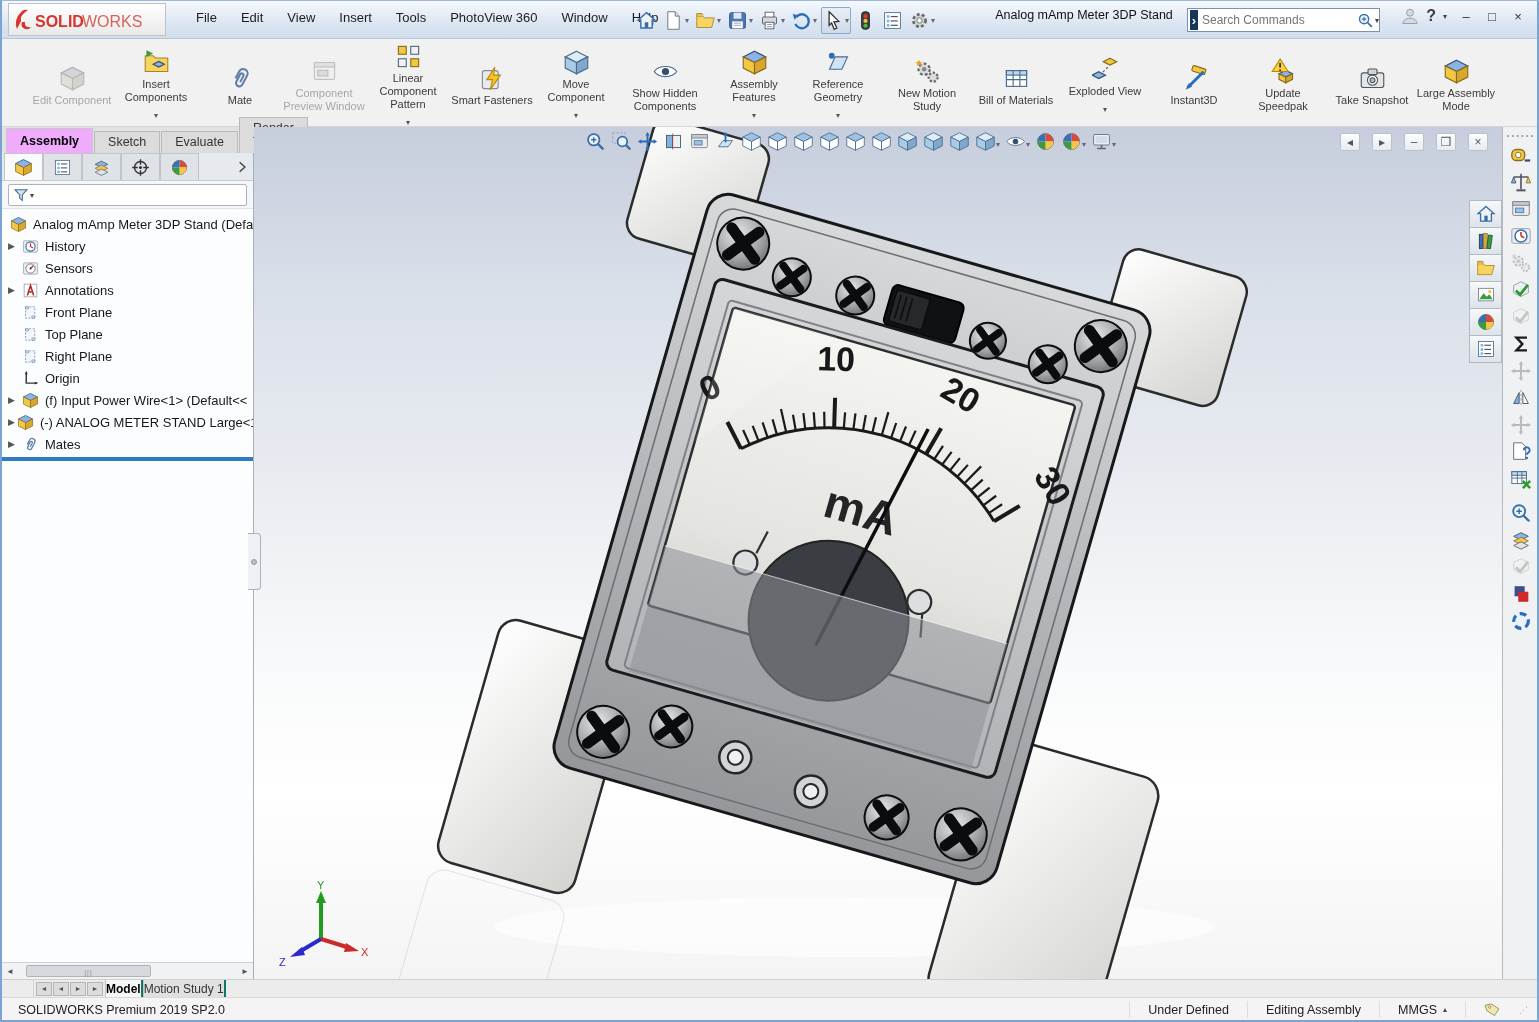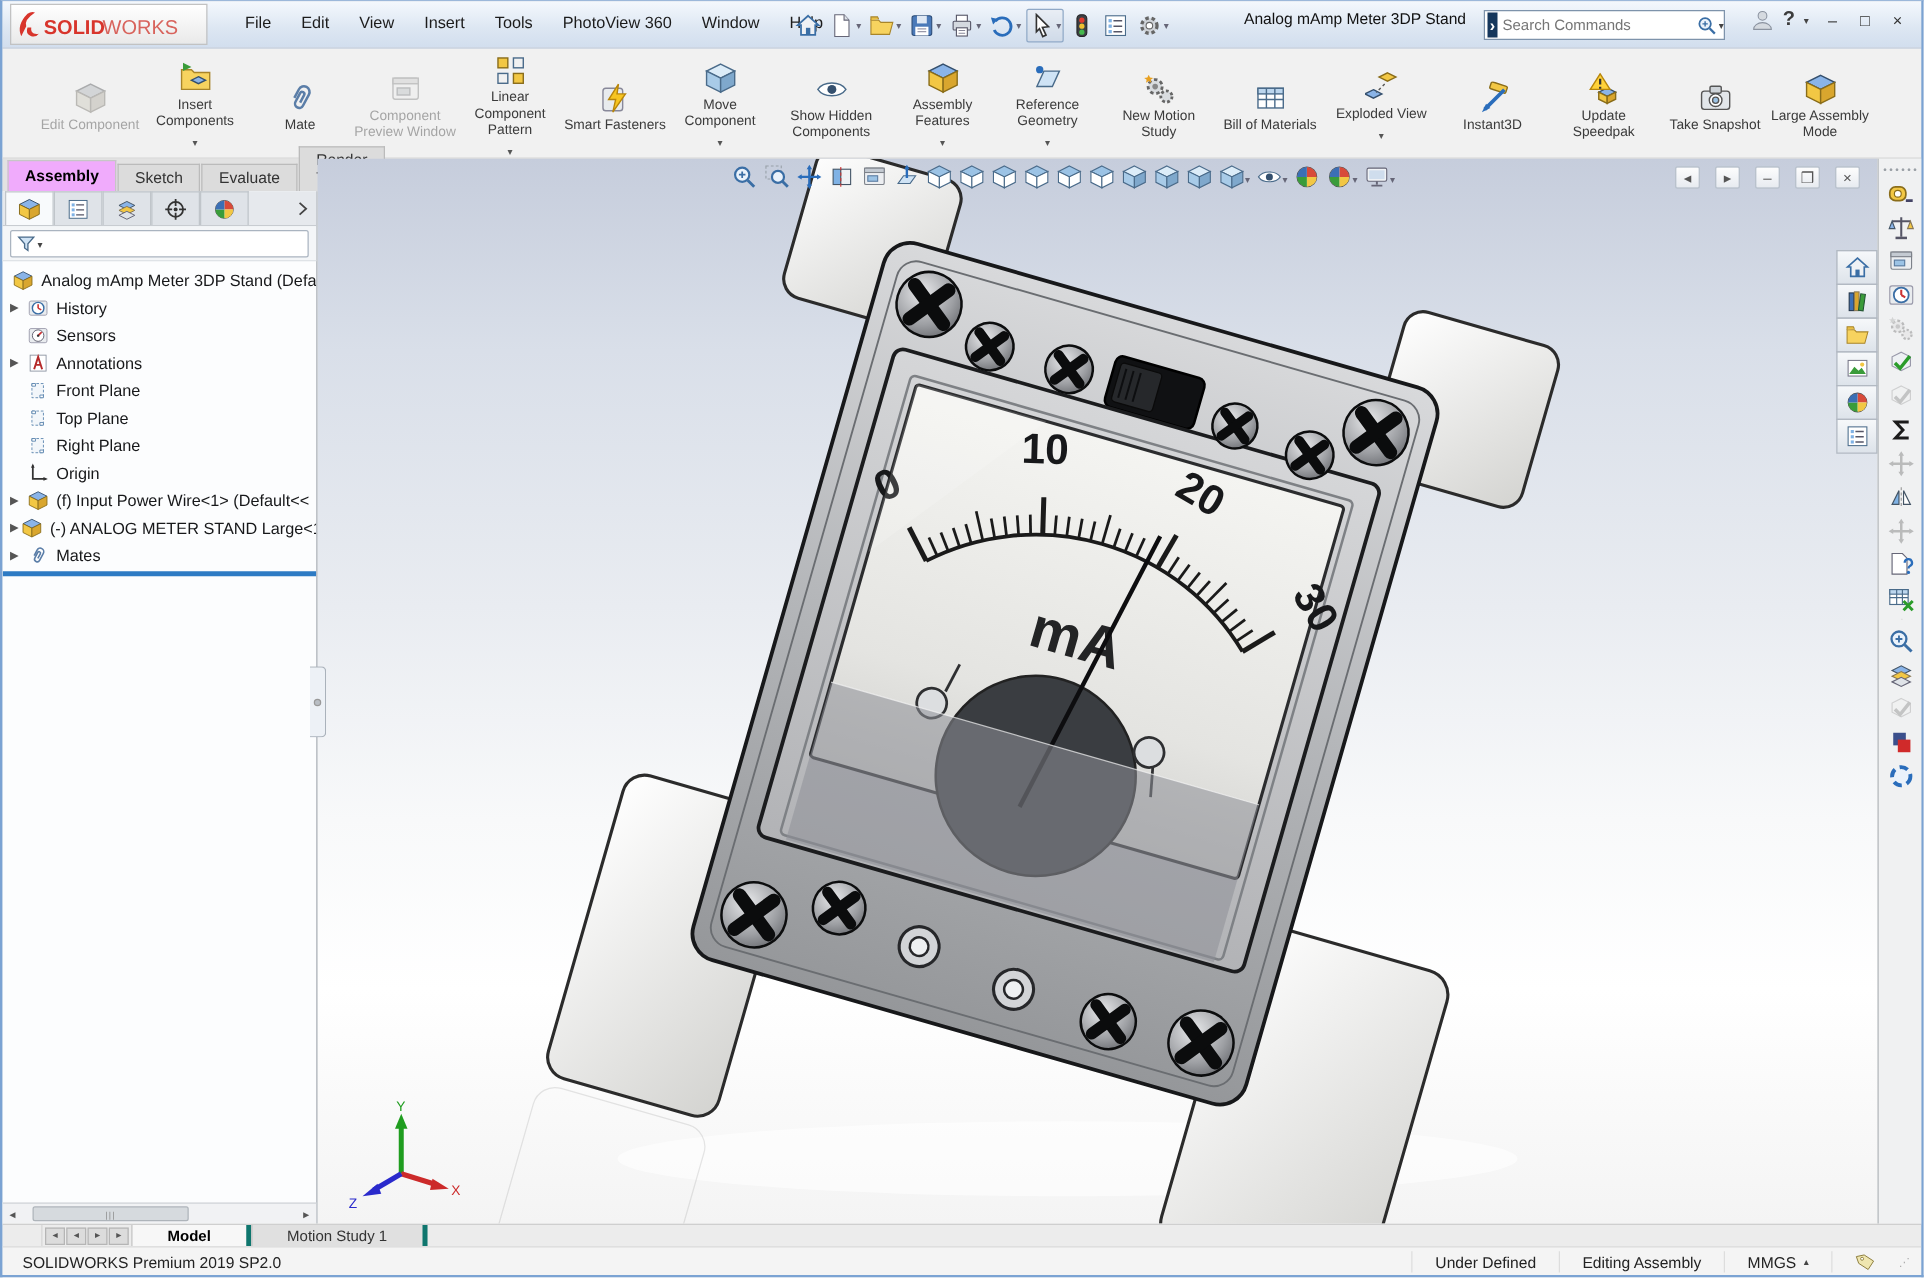--- a/index.html
+++ b/index.html
@@ -93,21 +93,21 @@
   .rail-sep{width:24px;height:1px;background:#c8cccf;margin:4px 0;}
   .taskpane-col{position:absolute;left:1467px;top:200px;width:33px;z-index:6;display:flex;flex-direction:column;}
   .tp-btn{width:33px;height:28px;background:linear-gradient(#f6f8fa,#dde3ea);border:1px solid #b2b9c2;margin-top:-1px;display:flex;align-items:center;justify-content:center;}
   .tp-btn .ic{width:20px;height:20px;}
 
   
   .bottom-strip{position:absolute;left:0;top:978px;width:100%;height:18px;background:#ececec;border-top:1px solid #cfcfcf;display:flex;align-items:stretch;}
   .bt-corner{width:32px;border-right:1px solid #d5d5d5;}
   .bt-nav{display:flex;align-items:center;gap:1px;padding:1px 2px;}
   .bt-nav-btn{width:16px;height:14px;background:#dcdcdc;border:1px solid #b5b5b5;font-size:7px;color:#555;display:flex;align-items:center;justify-content:center;}
-  .btab{padding:0 28px;display:flex;align-items:center;font-size:12px;color:#333;background:#e0e0e0;border-right:4px solid #0f766e;border-left:1px solid #c2c2c2;}
+  .btab{padding:0 0;display:flex;align-items:center;font-size:12px;color:#333;background:#e0e0e0;border-right:2px solid #0f766e;border-left:1px solid #c2c2c2;}
   .btab.active{background:#f7f7f7;font-weight:bold;color:#000;}
   .statusbar{position:absolute;left:0;top:996px;width:100%;height:24px;background:#f4f4f4;border-top:1px solid #d9d9d9;display:flex;align-items:center;font-size:12.5px;color:#222;}
   .sb-left{padding-left:16px;}
   .sb-right{margin-left:auto;display:flex;align-items:center;height:100%;}
   .sb-item{padding:0 18px;border-left:1px solid #ddd;height:70%;display:flex;align-items:center;gap:6px;}
   .sb-caret{font-size:8px;color:#444;}
   .sb-grip{width:18px;color:#aaa;font-size:9px;padding-right:4px;}
   .sb-tag .ic{width:17px;height:17px;}
 
   .ic{display:block;}

